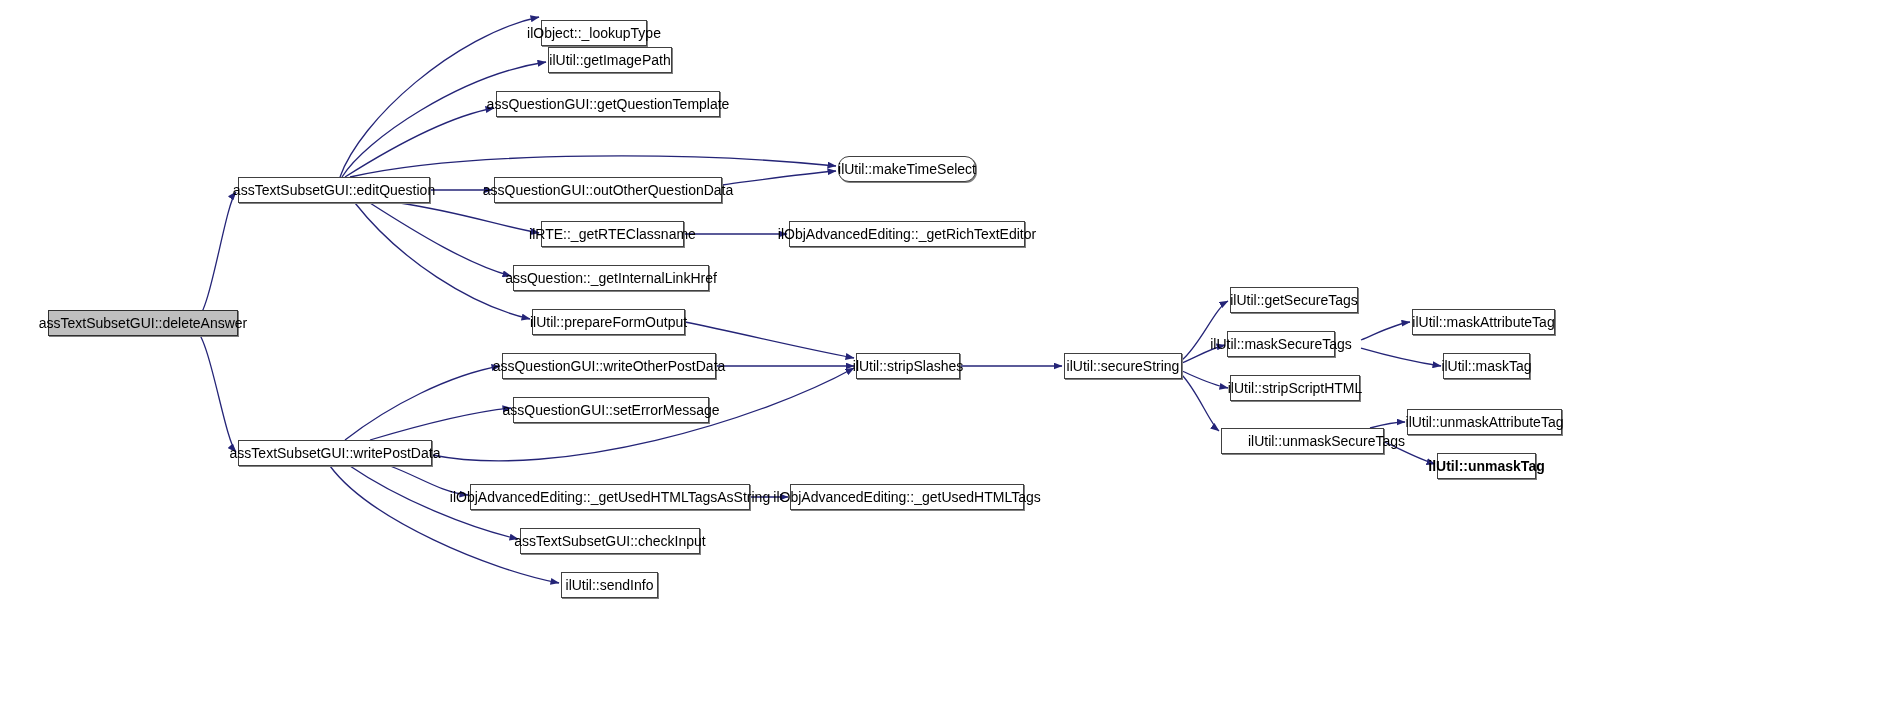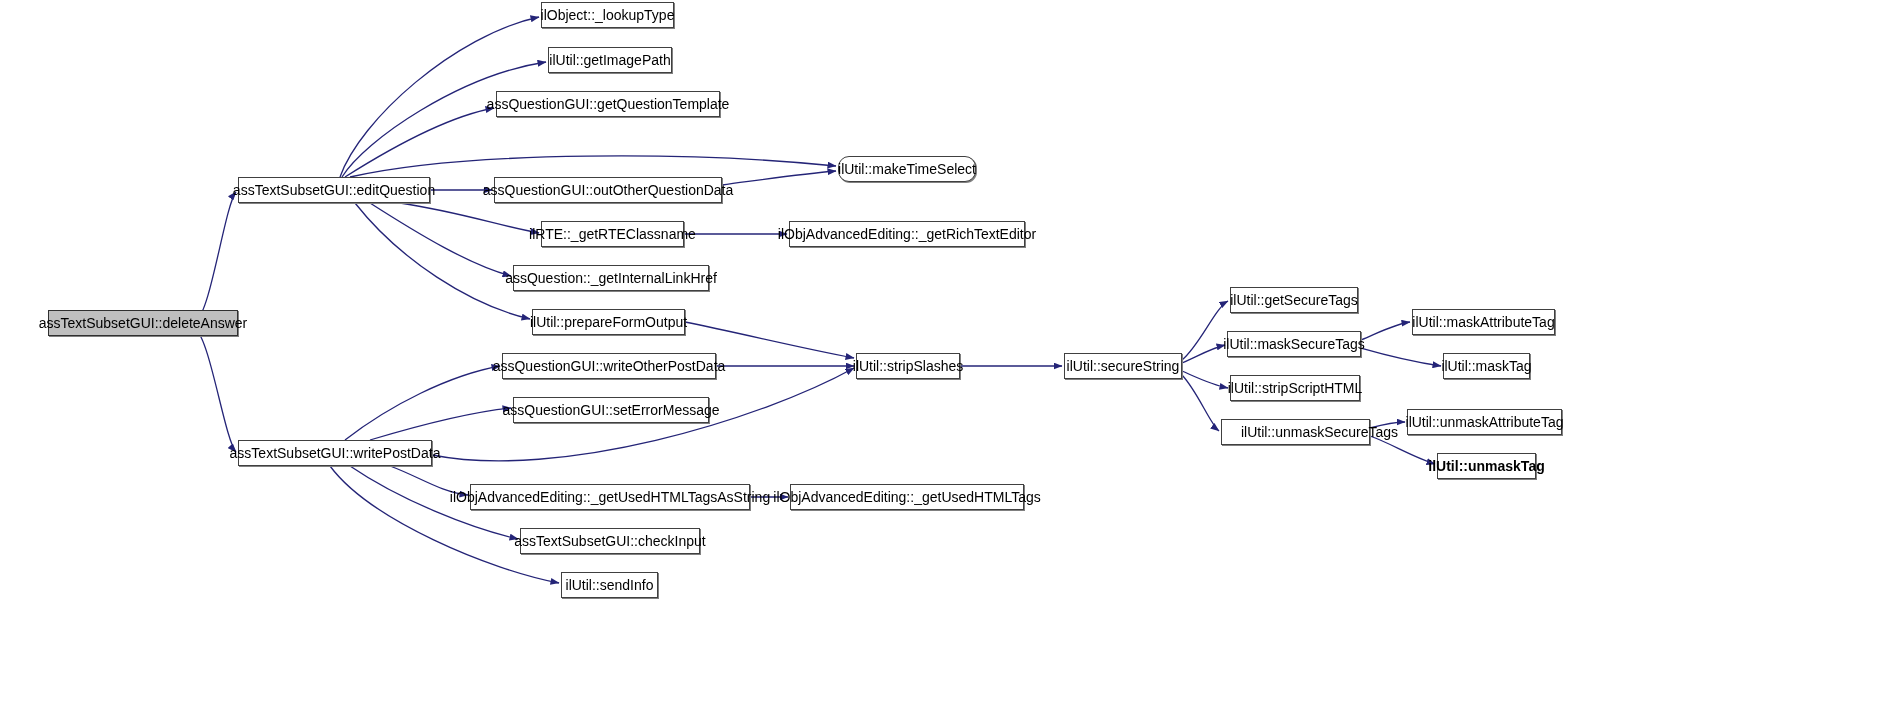--- a/index.html
+++ b/index.html
@@ -97,21 +97,21 @@
   <div id="nodes-group">
       <div class="node root" style="left: 6px; top: 310px; width: 190px;">
         <span class="node-label">assTextSubsetGUI::deleteAnswer</span>
       </div>
       <div class="node" style="left: 238px; top: 177px; width: 192px;">
         <span class="node-label">assTextSubsetGUI::editQuestion</span>
       </div>
       <div class="node" style="left: 238px; top: 440px; width: 194px;">
         <span class="node-label">assTextSubsetGUI::writePostData</span>
       </div>
-      <div class="node" style="left: 541px; top: 2px; width: 133px;">
+      <div class="node" style="left: 541px; top: 20px; width: 106px;">
         <span class="node-label">ilObject::_lookupType</span>
       </div>
       <div class="node" style="left: 548px; top: 47px; width: 124px;">
         <span class="node-label">ilUtil::getImagePath</span>
       </div>
       <div class="node" style="left: 496px; top: 91px; width: 224px;">
         <span class="node-label">assQuestionGUI::getQuestionTemplate</span>
       </div>
       <div class="node" style="left: 494px; top: 177px; width: 228px;">
         <span class="node-label">assQuestionGUI::outOtherQuestionData</span>
@@ -151,27 +151,27 @@
       </div>
       <div class="node" style="left: 520px; top: 528px; width: 180px;">
         <span class="node-label">assTextSubsetGUI::checkInput</span>
       </div>
       <div class="node" style="left: 561px; top: 572px; width: 97px;">
         <span class="node-label">ilUtil::sendInfo</span>
       </div>
       <div class="node" style="left: 1230px; top: 287px; width: 128px;">
         <span class="node-label">ilUtil::getSecureTags</span>
       </div>
-      <div class="node" style="left: 1227px; top: 331px; width: 134px;">
+      <div class="node" style="left: 1227px; top: 331px; width: 108px;">
         <span class="node-label">ilUtil::maskSecureTags</span>
       </div>
       <div class="node" style="left: 1230px; top: 375px; width: 130px;">
         <span class="node-label">ilUtil::stripScriptHTML</span>
       </div>
-      <div class="node" style="left: 1221px; top: 419px; width: 149px; padding-left: 48px;">
+      <div class="node" style="left: 1221px; top: 428px; width: 163px; padding-left: 48px;">
         <span class="node-label">ilUtil::unmaskSecureTags</span>
       </div>
       <div class="node" style="left: 1412px; top: 309px; width: 143px;">
         <span class="node-label">ilUtil::maskAttributeTag</span>
       </div>
       <div class="node" style="left: 1443px; top: 353px; width: 87px;">
         <span class="node-label">ilUtil::maskTag</span>
       </div>
       <div class="node" style="left: 1407px; top: 409px; width: 155px;">
         <span class="node-label">ilUtil::unmaskAttributeTag</span>

